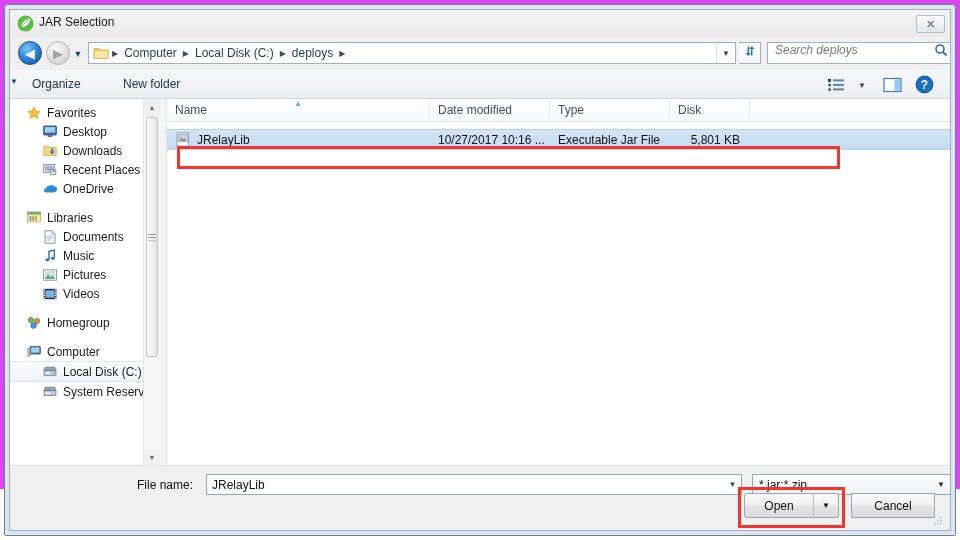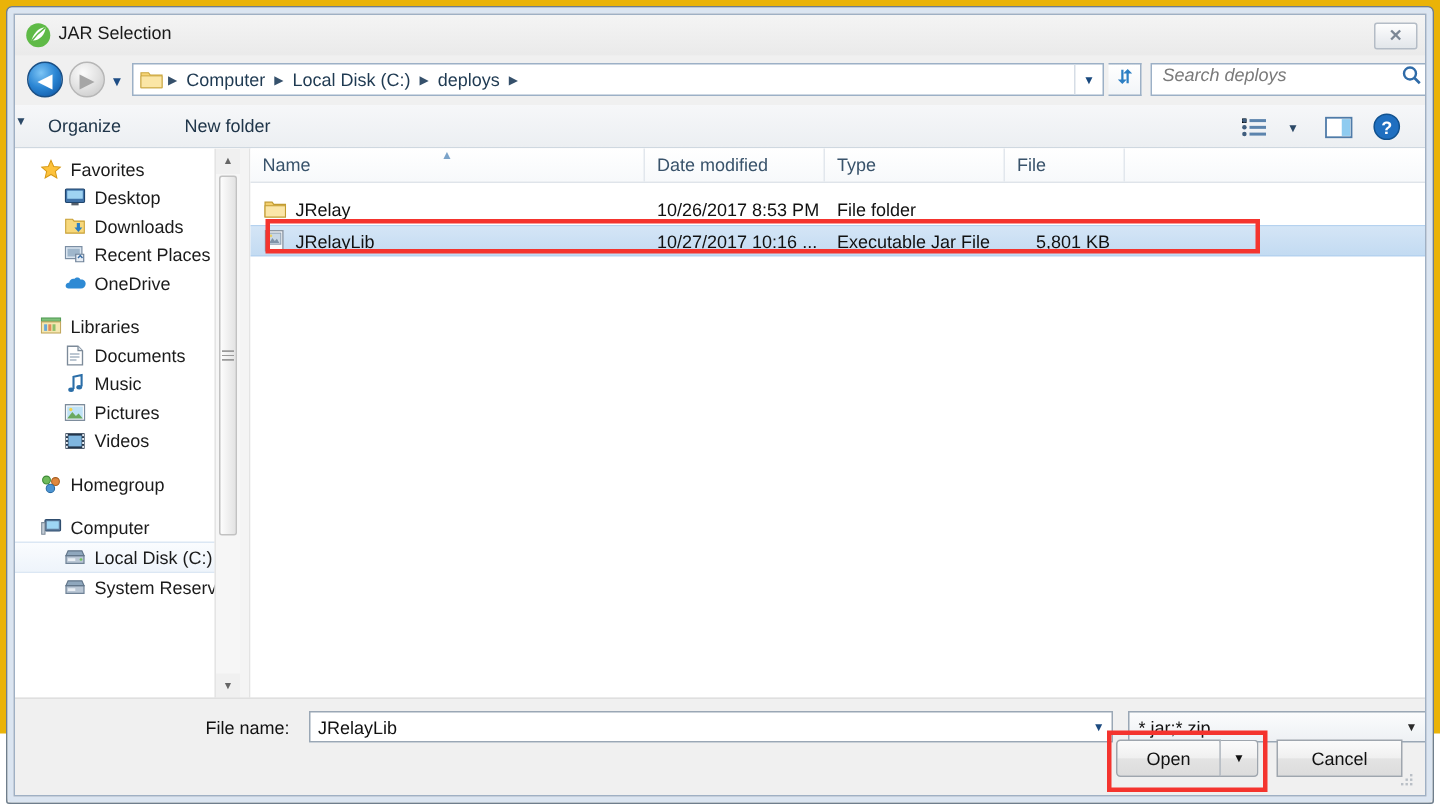--- a/index.html
+++ b/index.html
@@ -5,21 +5,21 @@
   html, body {
     margin: 0; padding: 0;
     width: 960px; height: 540px;
     overflow: hidden;
     background: #ffffff;
     font-family: "Liberation Sans", sans-serif;
   }
   #root {
     position: relative;
     width: 960px; height: 489px;
-    background: #eab308;
+    background: #d946ef;
   }
 
   
   .win-frame {
     position: absolute;
     left: 4px; top: 4px;
     width: 952px; height: 532px;
     box-sizing: border-box;
     border: 1px solid #6f7e8c;
     border-radius: 4px 4px 2px 2px;
@@ -687,41 +687,27 @@
               <span class="ch-sort">▲</span>
               <span>Name</span>
             </div>
             <div class="ch" style="width:120px">
               <span>Date modified</span>
             </div>
             <div class="ch" style="width:120px">
               <span>Type</span>
             </div>
             <div class="ch" style="width:80px">
-              <span>File</span>
+              <span>Disk</span>
             </div>
             <div class="ch" style="width:120px;border-right:none"></div>
           </div>
 
           <div style="height:7px"></div>
 
-          <div class="row">
-            <div class="cell" style="width:263px">
-              <span class="row-icon">
-                <svg width="15" height="13" viewBox="0 0 15 13">
-                  <path d="M0.7 1.8 L5.4 1.8 L6.5 3.3 L14.3 3.3 L14.3 11.6 L0.7 11.6 Z" fill="#f3cf6e" stroke="#c29c32" stroke-width="0.8"></path>
-                  <path d="M0.7 4.1 L14.3 4.1 L14.3 11.6 L0.7 11.6 Z" fill="#fbe6a8" stroke="#c29c32" stroke-width="0.7"></path>
-                </svg>
-              </span>
-              <span>JRelay</span>
-            </div>
-            <div class="cell" style="width:120px">10/26/2017 8:53 PM</div>
-            <div class="cell" style="width:120px">File folder</div>
-            <div class="cell size" style="width:80px"></div>
-          </div>
 
           <div class="row selected">
             <div class="cell" style="width:263px">
               <span class="row-icon">
                 <svg width="14" height="15" viewBox="0 0 14 15">
                   <rect x="1" y="0.8" width="11.6" height="13.4" fill="#fbfbfb" stroke="#8b96a3" stroke-width="0.9"></rect>
                   <rect x="2.4" y="2.4" width="8.8" height="7.4" fill="#c9d7e4" stroke="#8fa0b2" stroke-width="0.7"></rect>
                   <path d="M3.4 9 L5.6 5.6 L7.2 7.6 L8.6 6.2 L10.2 9 Z" fill="#7f93a8"></path>
                   <circle cx="4.6" cy="4.2" r="0.9" fill="#e8cf63"></circle>
                 </svg>

